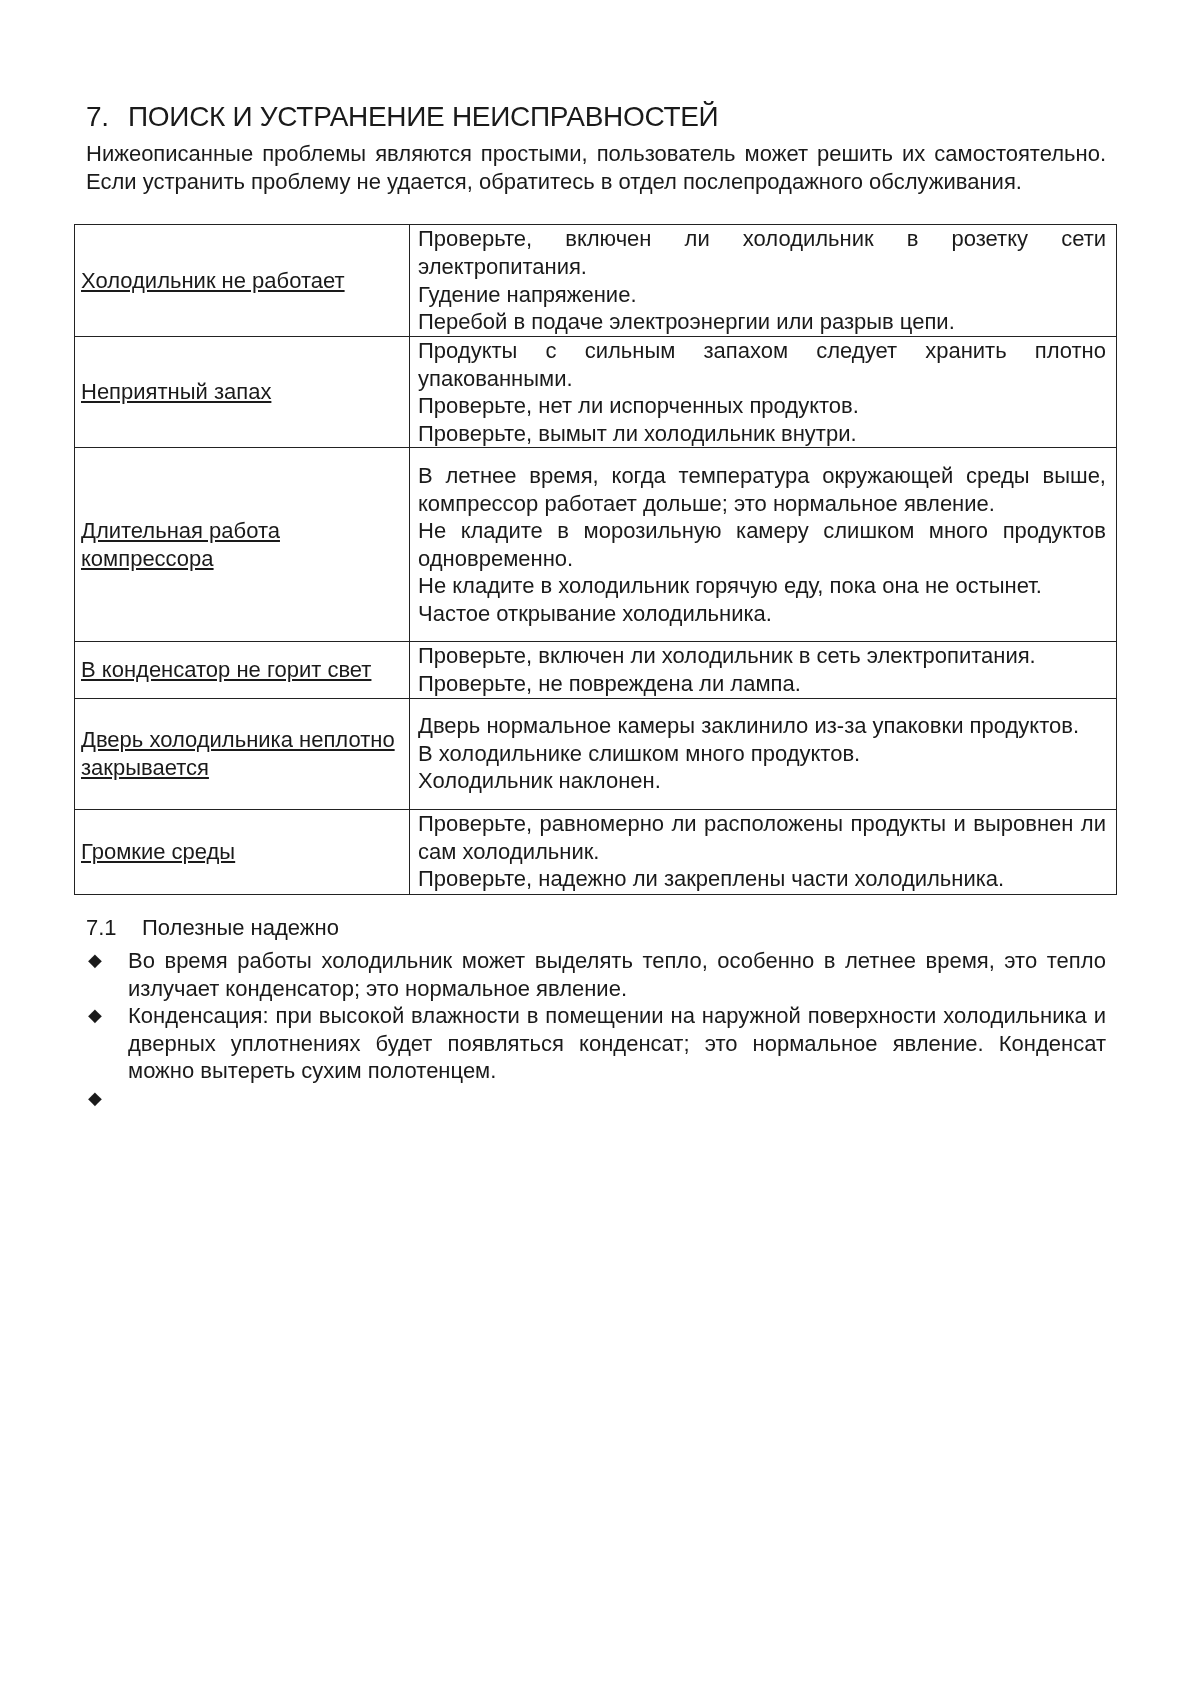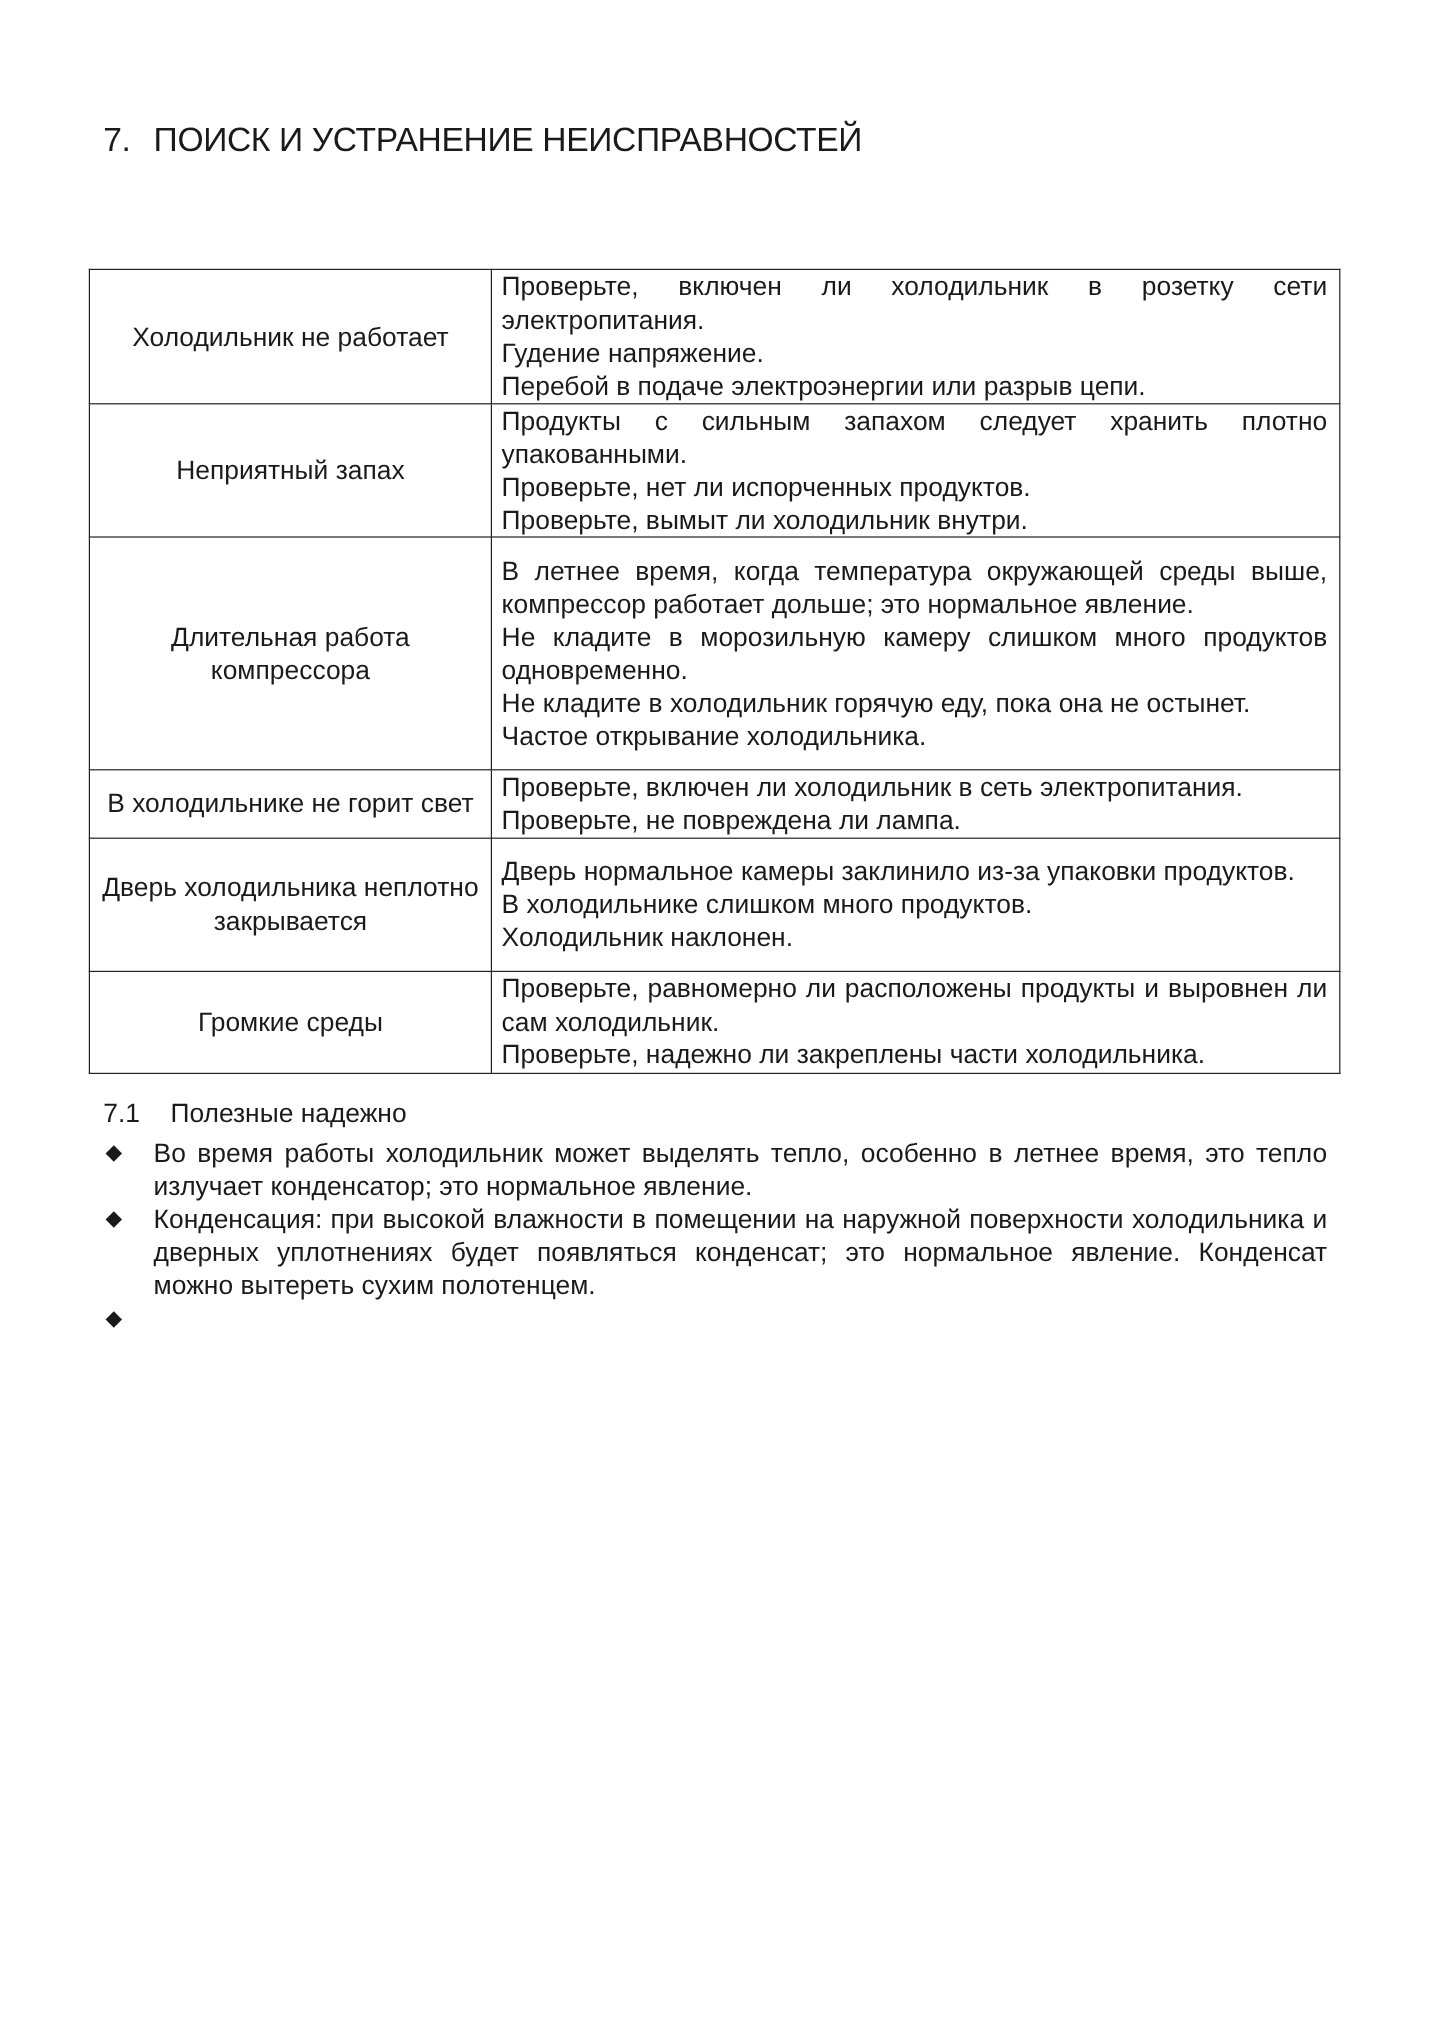--- a/index.html
+++ b/index.html
@@ -17,21 +17,21 @@
     .heading .num { display: inline-block; width: 42px; }
     .intro {
       position: absolute; left: 86px; top: 140px; width: 1020px;
       font-size: 22px; line-height: 27.6px; text-align: justify;
     }
     table.trouble {
       position: absolute; left: 74px; top: 224px; width: 1043px;
       border-collapse: collapse; font-size: 22px; line-height: 27.6px;
     }
     table.trouble td { border: 1.5px solid #222; padding: 0; vertical-align: middle; }
-    td.problem { width: 322px; text-align: center; padding: 0 6px !important; }
+    td.problem { width: 322px; padding: 0 6px !important; text-decoration: underline; }
     td.solution { padding: 0 10px 0 8px !important; text-align: justify; }
     td.solution .line { display: block; }
     .sub {
       position: absolute; left: 86px; top: 914px;
       font-size: 22px; line-height: 28px; white-space: nowrap;
     }
     .sub .num { display: inline-block; width: 56px; }
     ul.tips {
       position: absolute; left: 86px; top: 947px; width: 1020px;
       margin: 0; padding: 0; list-style: none;
@@ -44,20 +44,21 @@
   </style>
 </head>
 <body>
 
 <div class="page">
 
   <div class="heading">
     <span class="num">7.</span><span>ПОИСК И УСТРАНЕНИЕ НЕИСПРАВНОСТЕЙ</span>
   </div>
 
+  <div class="intro">Нижеописанные проблемы являются простыми, пользователь может решить их самостоятельно. Если устранить проблему не удается, обратитесь в отдел послепродажного обслуживания.</div>
 
   <table class="trouble">
     <tbody>
       <tr style="height:112px">
         <td class="problem">Холодильник не работает</td>
         <td class="solution">
           <span class="line">Проверьте, включен ли холодильник в розетку сети электропитания.</span>
           <span class="line">Гудение напряжение.</span>
           <span class="line">Перебой в подаче электроэнергии или разрыв цепи.</span>
         </td>
@@ -73,21 +74,21 @@
       <tr style="height:194px">
         <td class="problem">Длительная работа компрессора</td>
         <td class="solution">
           <span class="line">В летнее время, когда температура окружающей среды выше, компрессор работает дольше; это нормальное явление.</span>
           <span class="line">Не кладите в морозильную камеру слишком много продуктов одновременно.</span>
           <span class="line">Не кладите в холодильник горячую еду, пока она не остынет.</span>
           <span class="line">Частое открывание холодильника.</span>
         </td>
       </tr>
       <tr style="height:56px">
-        <td class="problem">В холодильнике не горит свет</td>
+        <td class="problem">В конденсатор не горит свет</td>
         <td class="solution">
           <span class="line">Проверьте, включен ли холодильник в сеть электропитания.</span>
           <span class="line">Проверьте, не повреждена ли лампа.</span>
         </td>
       </tr>
       <tr style="height:111px">
         <td class="problem">Дверь холодильника неплотно закрывается</td>
         <td class="solution">
           <span class="line">Дверь нормальное камеры заклинило из-за упаковки продуктов.</span>
           <span class="line">В холодильнике слишком много продуктов.</span>

